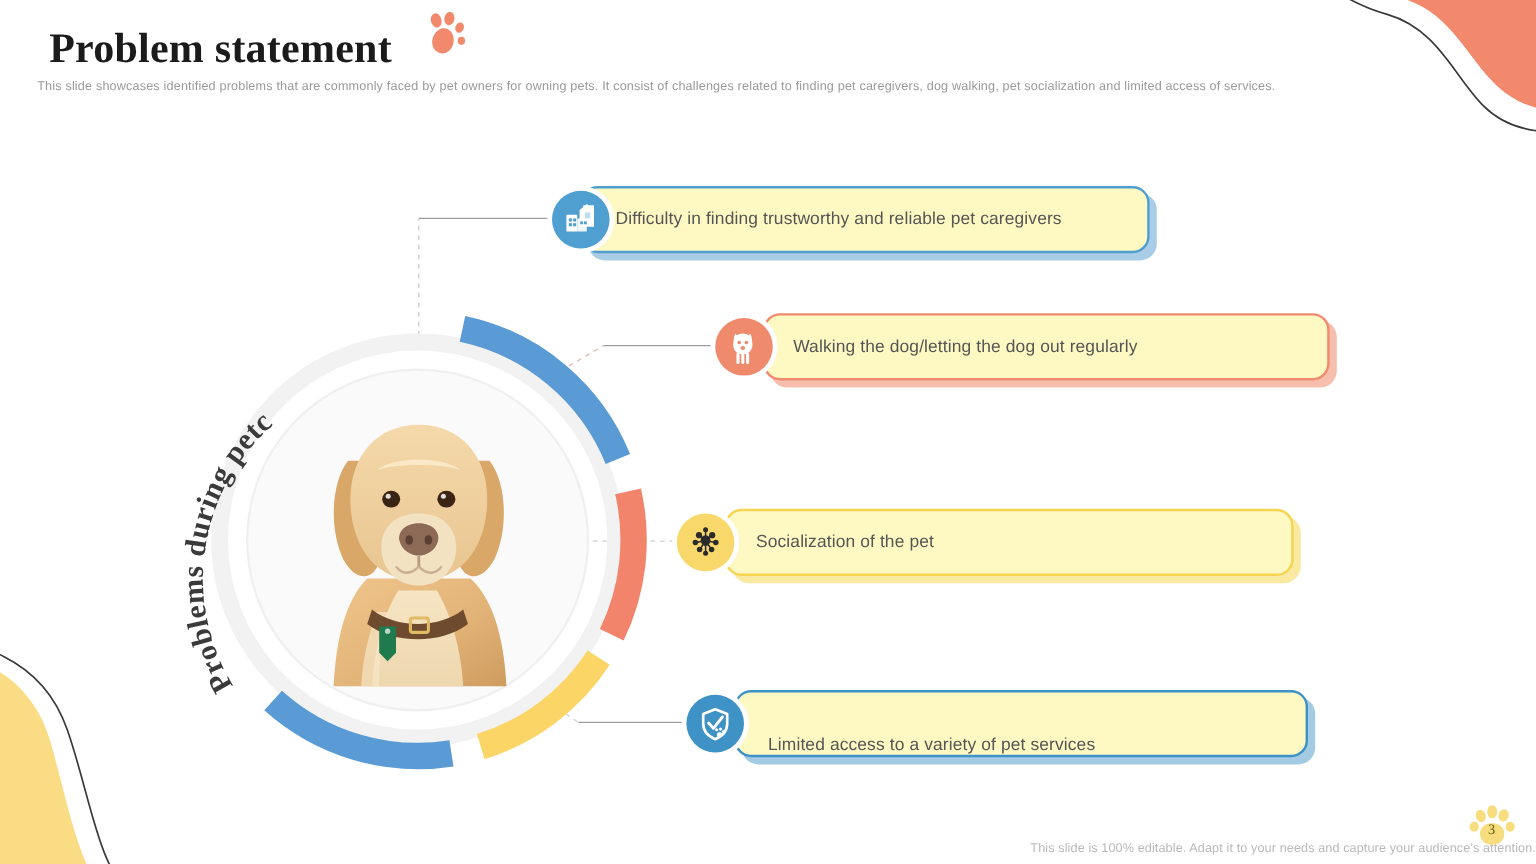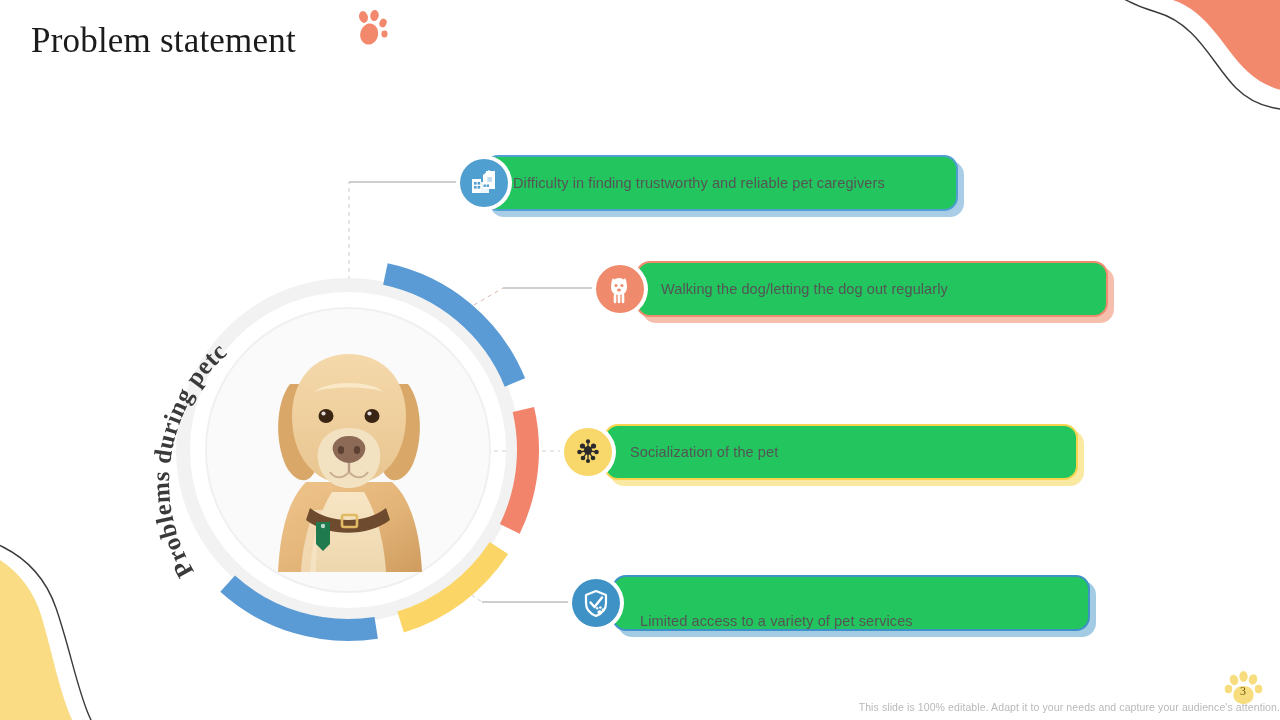--- a/index.html
+++ b/index.html
@@ -9,23 +9,23 @@
     font-family:"Liberation Sans", sans-serif;
   }
   .slide{position:absolute;inset:0;overflow:hidden;}
 
   
   .blob-tr{position:absolute;top:-96px;right:-46px;width:300px;height:210px;pointer-events:none;}
   .blob-bl{position:absolute;left:-70px;bottom:-30px;width:260px;height:230px;pointer-events:none;}
 
   
   .title{
-    position:absolute;left:31px;top:20px;
+    position:absolute;left:41px;top:20px;
     font-family:"Liberation Serif", serif;
-    font-size:35px;line-height:42px;color:#1b1b1b;font-weight:400;
+    font-size:35px;line-height:42px;color:#1b1b1b;font-weight:700;
     letter-spacing:.2px;white-space:nowrap;
   }
   .title-paw{position:absolute;left:347px;top:10px;width:44px;height:40px;}
   .subtitle{
     position:absolute;left:31px;top:65px;width:1050px;
     font-size:10.5px;line-height:14px;color:#9a9a9a;white-space:nowrap;
     letter-spacing:.15px;
   }
 
   
@@ -39,21 +39,21 @@
   .connectors{position:absolute;left:0;top:0;width:1280px;height:720px;pointer-events:none;}
 
   
   .row{position:absolute;height:56px;}
   .row .shadow{
     position:absolute;left:6px;top:6px;right:-6px;bottom:-6px;
     border-radius:14px;
   }
   .row .box{
     position:absolute;left:0;top:0;right:0;bottom:0;
-    background:#22c55e;border-radius:14px;border:2px solid #000;
+    background:#fef9c3;border-radius:14px;border:2px solid #000;
     box-sizing:border-box;
     display:flex;align-items:center;
   }
   .row .box .label{
     font-size:14.5px;color:#555555;letter-spacing:.1px;
     white-space:nowrap;
   }
   .row .icon-circle{
     position:absolute;top:50%;transform:translate(-50%,-50%);
     width:48px;height:48px;border-radius:50%;
@@ -103,20 +103,21 @@
   <div class="title">Problem statement</div>
   <div class="title-paw">
     <svg width="44" height="40" viewBox="0 0 44 40">
       <ellipse cx="16.5" cy="7" rx="4.4" ry="6" fill="#f2896c" transform="rotate(-14 16.5 7)"></ellipse>
       <ellipse cx="27.5" cy="5.5" rx="4.2" ry="5.6" fill="#f2896c" transform="rotate(8 27.5 5.5)"></ellipse>
       <ellipse cx="36" cy="13" rx="3.5" ry="4.4" fill="#f2896c" transform="rotate(24 36 13)"></ellipse>
       <ellipse cx="37.5" cy="24" rx="3.1" ry="3.4" fill="#f2896c"></ellipse>
       <path d="M 20 14 C 27 12, 32 18, 31 25 C 30 33, 22 37, 17 33 C 11 29, 12 18, 20 14 Z" fill="#f2896c"></path>
     </svg>
   </div>
+  <div class="subtitle">This slide showcases identified problems that are commonly  faced by pet owners for owning pets. It consist of challenges related to  finding pet caregivers, dog walking, pet socialization and limited  access of services.</div>
 
   <svg class="connectors">
 
     <path d="M 349 288 L 349 182" stroke="#c9c9c9" stroke-width="1" fill="none" stroke-dasharray="4 4"></path>
     <path d="M 349 182 L 470 182" stroke="#9e9e9e" stroke-width="1" fill="none"></path>
 
     <path d="M 474 305 L 503 288" stroke="#d8b8ad" stroke-width="1" fill="none" stroke-dasharray="4 4"></path>
     <path d="M 503 288 L 624 288" stroke="#9e9e9e" stroke-width="1" fill="none"></path>
 
     <path d="M 486 451 L 624 451" stroke="#cfcfcf" stroke-width="1" fill="none" stroke-dasharray="4 4"></path>

